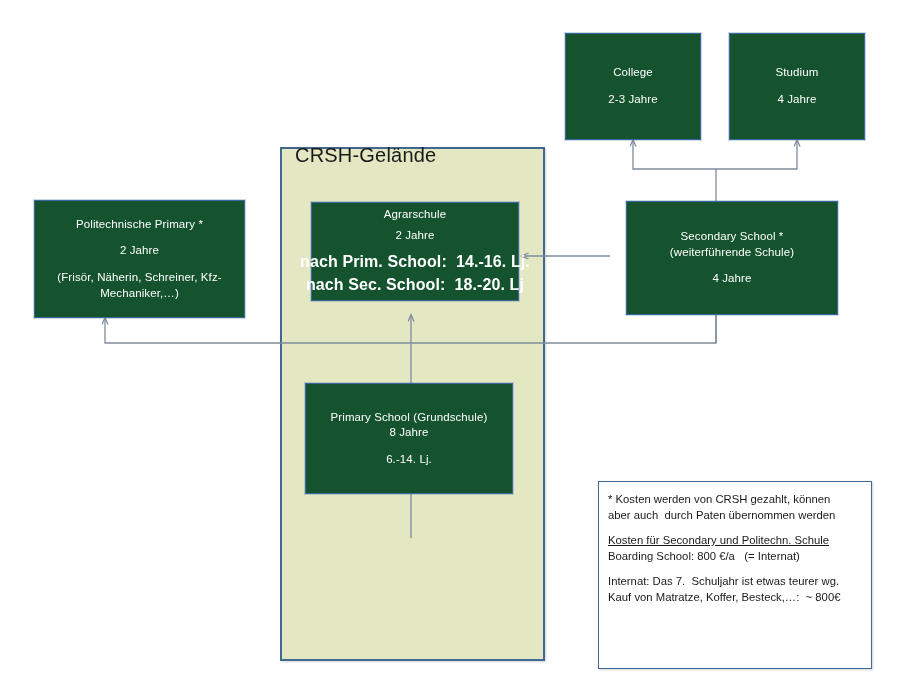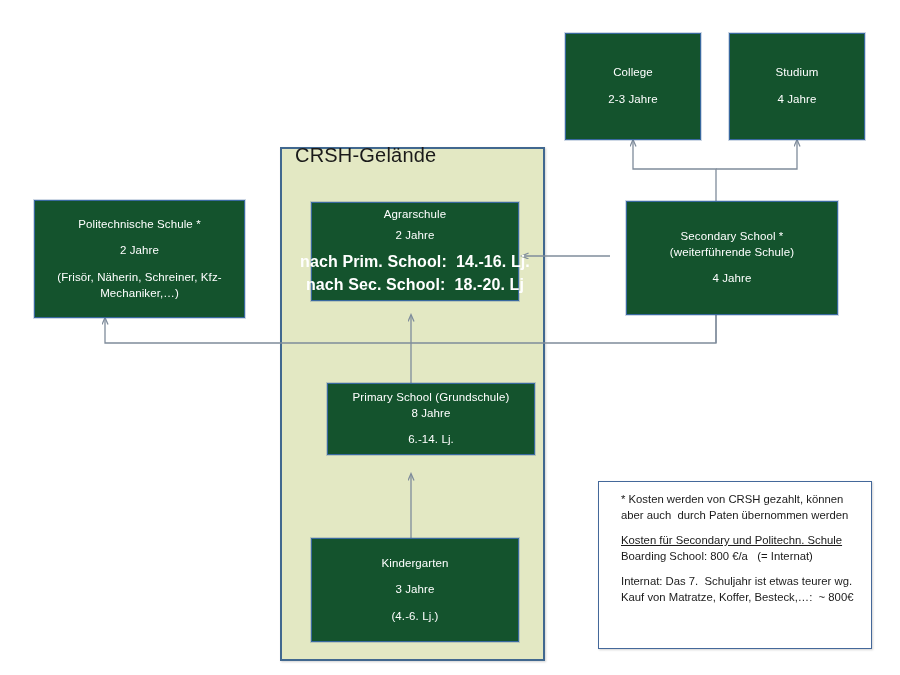--- a/index.html
+++ b/index.html
@@ -65,26 +65,26 @@
     color: #1a1a1a;
     letter-spacing: 0.2px;
   }
 
   
   #legend-box {
     position: absolute;
     left: 598px;
     top: 481px;
     width: 274px;
-    height: 168px;
+    height: 188px;
     box-sizing: border-box;
     background: #ffffff;
     border: 1px solid #44689a;
     box-shadow: 1px 1px 2px rgba(0,0,0,0.18);
-    padding: 9px 8px 6px 22px;
+    padding: 9px 8px 6px 9px;
     font-size: 11.3px;
     line-height: 1.42;
     color: #1a1a1a;
   }
   #legend-box .blank { height: 9px; }
   #legend-box .underline { text-decoration: underline; }
   #legend-box .ln { white-space: pre; }
 
   
   svg#connectors {
@@ -143,50 +143,43 @@
   </div>
 
   <div class="box" style="left:610px; top:201px; width:212px; height:114px;margin-left:16px;">
     <span class="line">Secondary School *</span>
     <span class="line">(weiterführende Schule)</span>
     <span class="gap"></span>
     <span class="line">4 Jahre</span>
   </div>
 
   <div class="box" style="left:34px; top:200px; width:211px; height:118px;">
-    <span class="line">Politechnische Schule *</span>
+    <span class="line">Politechnische Primary *</span>
     <span class="gap"></span>
     <span class="line">2 Jahre</span>
     <span class="gap"></span>
     <span class="wrap">(Frisör, Näherin, Schreiner, Kfz-Mechaniker,…)</span>
   </div>
 
   <div class="box" style="left:311px; top:202px; width:208px; height:99px;">
     <span class="line">Agrarschule</span>
     <span class="gap"></span>
     <span class="line">2 Jahre</span>
     <span class="gap"></span>
     <span class="line small-italic">nach Prim. School:  14.-16. Lj.</span>
     <span class="line small-italic">nach Sec. School:  18.-20. Lj</span>
   </div>
 
-  <div class="box" style="left:327px; top:383px; width:208px; height:72px;">
+  <div class="box" style="left:305px; top:383px; width:208px; height:111px;">
     <span class="line">Primary School (Grundschule)</span>
     <span class="line">8 Jahre</span>
     <span class="gap"></span>
     <span class="line">6.-14. Lj.</span>
   </div>
 
-  <div class="box" style="left:311px; top:538px; width:208px; height:104px;">
-    <span class="line">Kindergarten</span>
-    <span class="gap"></span>
-    <span class="line">3 Jahre</span>
-    <span class="gap"></span>
-    <span class="line">(4.-6. Lj.)</span>
-  </div>
 
   <div id="legend-box">
     <div class="ln">* Kosten werden von CRSH gezahlt, können</div>
     <div class="ln">aber auch  durch Paten übernommen werden</div>
     <div class="blank"></div>
     <div class="ln underline">Kosten für Secondary und Politechn. Schule</div>
     <div class="ln">Boarding School: 800 €/a   (= Internat)</div>
     <div class="blank"></div>
     <div class="ln">Internat: Das 7.  Schuljahr ist etwas teurer wg.</div>
     <div class="ln">Kauf von Matratze, Koffer, Besteck,…:  ~ 800€</div>

